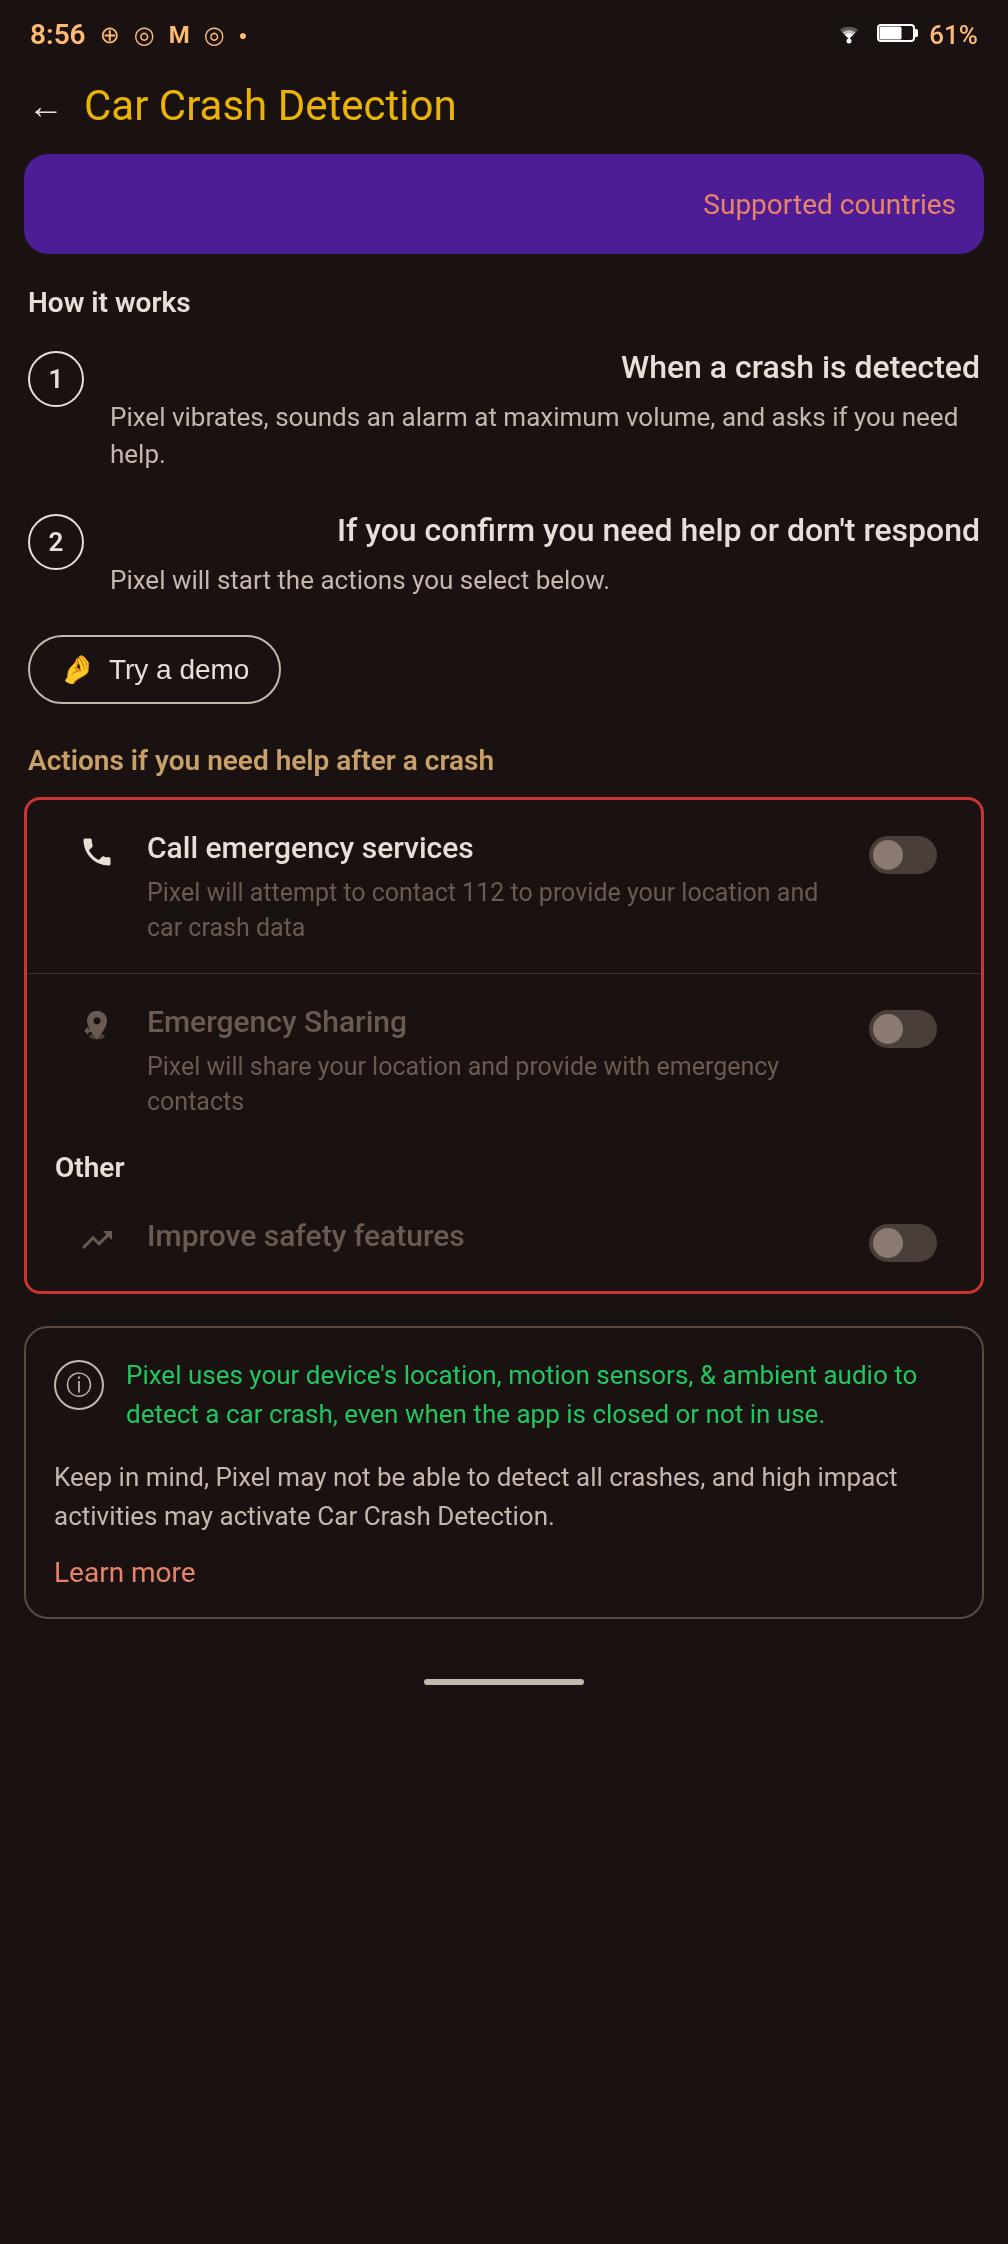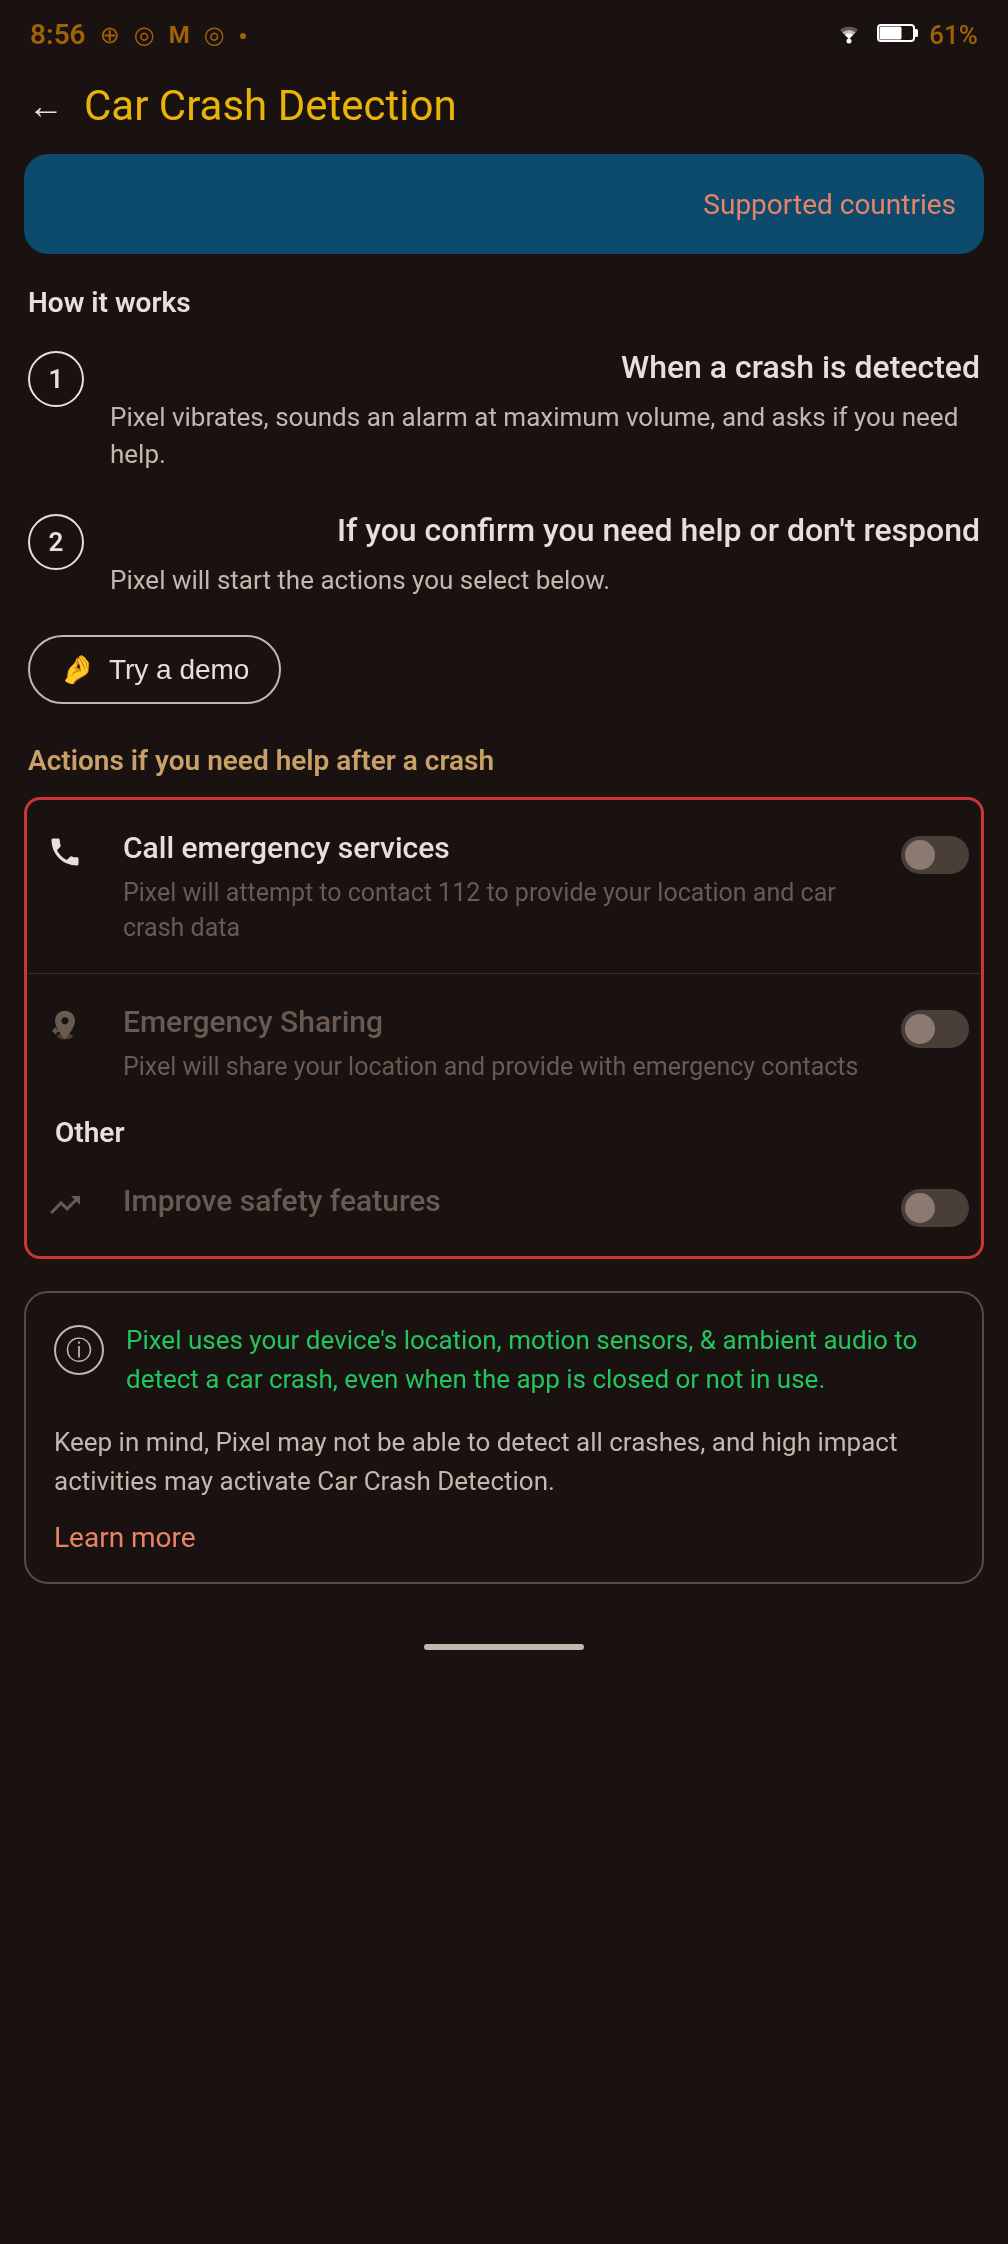--- a/index.html
+++ b/index.html
@@ -15,21 +15,21 @@
     }
 
     
     .status-bar {
       display: flex;
       justify-content: space-between;
       align-items: center;
       padding: 18px 30px 10px;
       font-size: 26px;
       font-weight: 500;
-      color: #a16207;
+      color: #fdba74;
     }
     .status-left {
       display: flex;
       align-items: center;
       gap: 14px;
     }
     .status-right {
       display: flex;
       align-items: center;
       gap: 10px;
@@ -49,21 +49,21 @@
       cursor: pointer;
     }
     .header-title {
       font-size: 42px;
       font-weight: 400;
       color: #eab308;
     }
 
     
     .top-card {
-      background-color: #0c4a6e;
+      background-color: #4c1d95;
       border-radius: 24px;
       margin: 0 24px 32px;
       padding: 28px 28px;
       display: flex;
       justify-content: flex-end;
       align-items: center;
       min-height: 100px;
     }
     .supported-link {
       color: #e8836a;
@@ -146,22 +146,22 @@
     .actions-box {
       border: 3px solid #cc3333;
       border-radius: 16px;
       margin: 0 24px 32px;
       overflow: hidden;
     }
 
     .setting-row {
       display: flex;
       align-items: flex-start;
-      padding: 28px 12px;
-      gap: 32px;
+      padding: 28px 44px;
+      gap: 24px;
     }
     .setting-row + .setting-row {
       border-top: 1px solid #3a2e28;
     }
     .setting-icon {
       width: 52px;
       flex-shrink: 0;
       display: flex;
       align-items: flex-start;
       justify-content: center;

